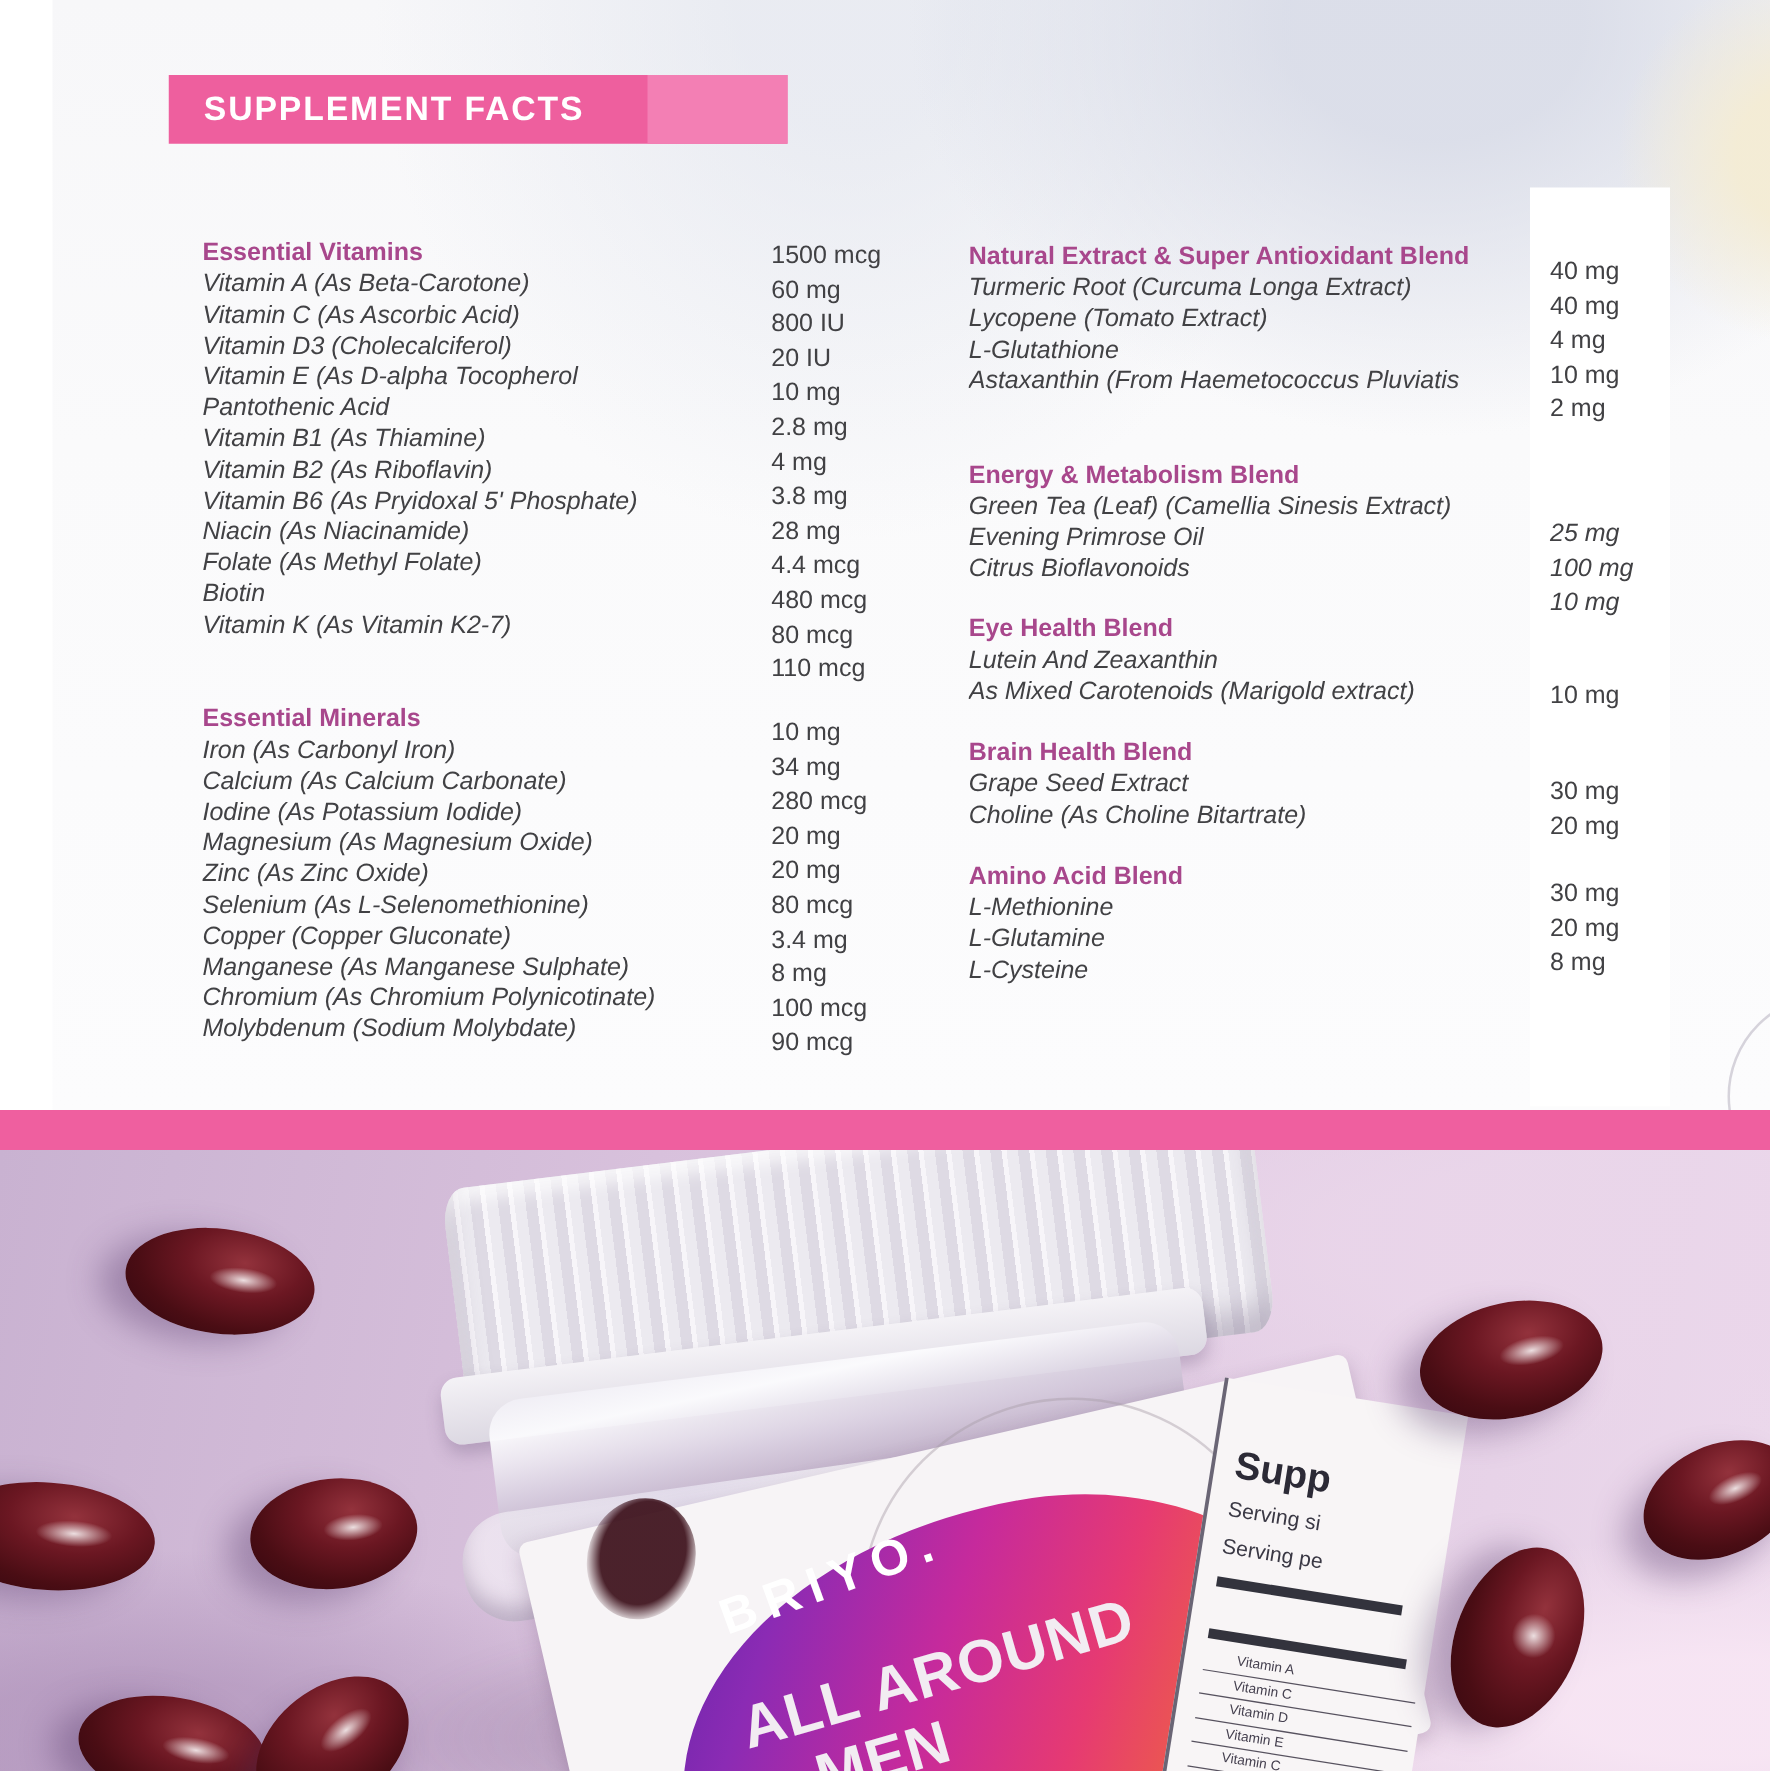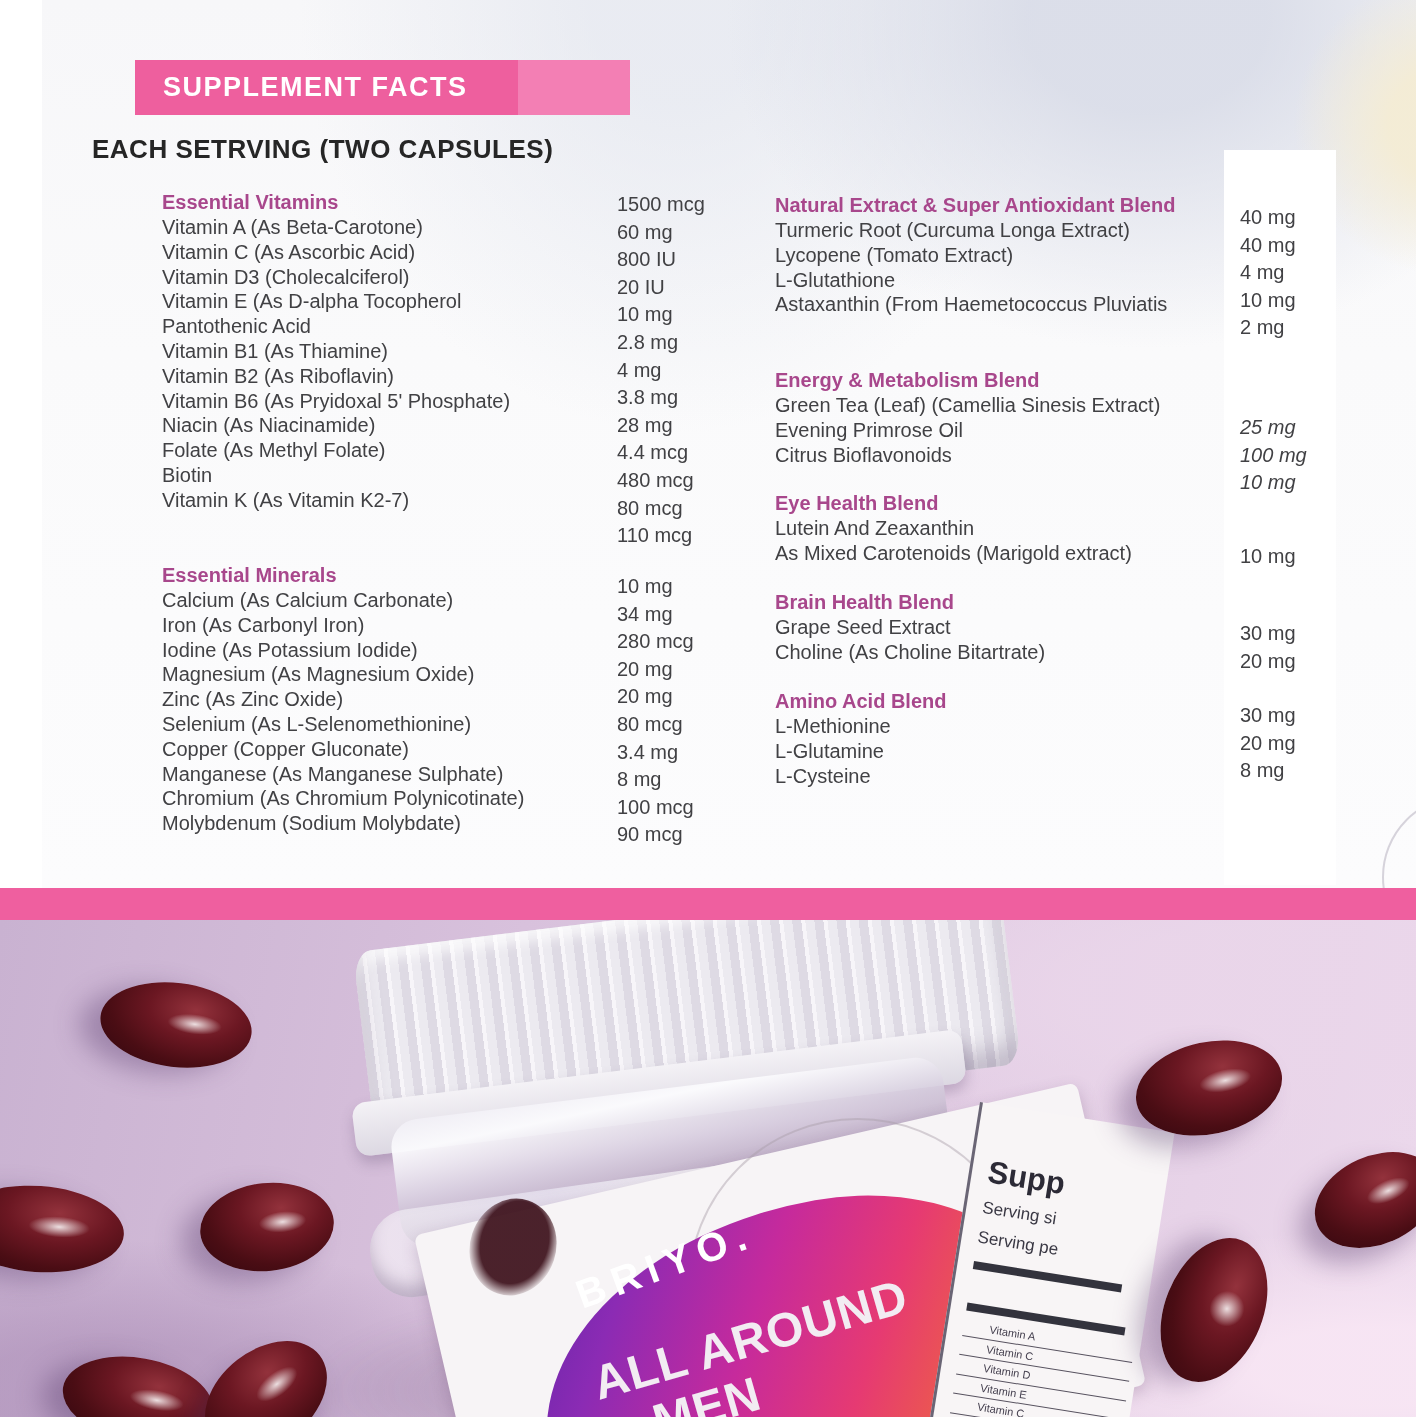--- a/index.html
+++ b/index.html
@@ -17,21 +17,21 @@
   .banner .banner-light{position:absolute;right:0;top:0;width:112px;height:100%;background:#f37fb4;}
   .banner .banner-text{position:absolute;left:28px;top:0;line-height:55px;color:#fff;
         font-size:27px;font-weight:bold;letter-spacing:1.5px;}
   .serving{position:absolute;left:50px;top:134px;font-size:26px;font-weight:800;color:#262626;letter-spacing:.5px;}
   .vals-box{position:absolute;left:1182px;top:150px;width:112px;height:735px;background:#ffffff;}
   .arc-top{position:absolute;left:1340px;top:795px;width:160px;height:160px;border:2px solid rgba(188,184,196,.6);border-radius:50%;}
 
   .sec{position:absolute;font-size:20px;color:#414144;}
   .sec .sec-title{font-weight:bold;color:#a8478c;font-size:20px;line-height:25px;white-space:nowrap;}
   .sec .names{width:452px;overflow:hidden;}
-  .sec .names div{line-height:24.8px;white-space:nowrap;}
+  .sec .names div{line-height:24.8px;white-space:nowrap;font-style:italic;}
   .sec .vals{position:absolute;white-space:nowrap;}
   .sec .vals div{line-height:27.6px;}
 
   
   .divider{position:absolute;left:0;top:888px;width:1416px;height:32px;background:#ef5f9f;z-index:20;}
 
   
   .photo{position:absolute;left:0;top:920px;width:1416px;height:497px;overflow:hidden;
      background:
        radial-gradient(ellipse at 8% 95%, rgba(168,138,180,.55) 0 140px, rgba(168,138,180,0) 420px),
@@ -95,21 +95,20 @@
 <div id="canvas">
 
   <div class="top">
     <div class="vals-box"></div>
     <div class="arc-top"></div>
 
     <div class="banner">
       <div class="banner-light"></div>
       <div class="banner-text">SUPPLEMENT FACTS</div>
     </div>
-    <div class="serving">EACH SETRVING (TWO CAPSULES)</div>
 
     <div class="sec" style="left:120px;top:190px;">
       <div class="sec-title">Essential Vitamins</div>
       <div class="names">
           <div>Vitamin A (As Beta-Carotone)</div>
           <div>Vitamin C (As Ascorbic Acid)</div>
           <div>Vitamin D3 (Cholecalciferol)</div>
           <div>Vitamin E (As D-alpha Tocopherol</div>
           <div>Pantothenic Acid</div>
           <div>Vitamin B1 (As Thiamine)</div>
@@ -132,22 +131,22 @@
           <div>28 mg</div>
           <div>4.4 mcg</div>
           <div>480 mcg</div>
           <div>80 mcg</div>
           <div>110 mcg</div>
         </div>
     </div>
     <div class="sec" style="left:120px;top:563px;">
       <div class="sec-title">Essential Minerals</div>
       <div class="names">
+          <div>Iron (As Carbonyl Iron)</div>
           <div>Calcium (As Calcium Carbonate)</div>
-          <div>Iron (As Carbonyl Iron)</div>
           <div>Iodine (As Potassium Iodide)</div>
           <div>Magnesium (As Magnesium Oxide)</div>
           <div>Zinc (As Zinc Oxide)</div>
           <div>Selenium (As L-Selenomethionine)</div>
           <div>Copper (Copper Gluconate)</div>
           <div>Manganese (As Manganese Sulphate)</div>
           <div>Chromium (As Chromium Polynicotinate)</div>
           <div>Molybdenum (Sodium Molybdate)</div>
         </div>
       <div class="vals" style="left:455px;top:10px;">

